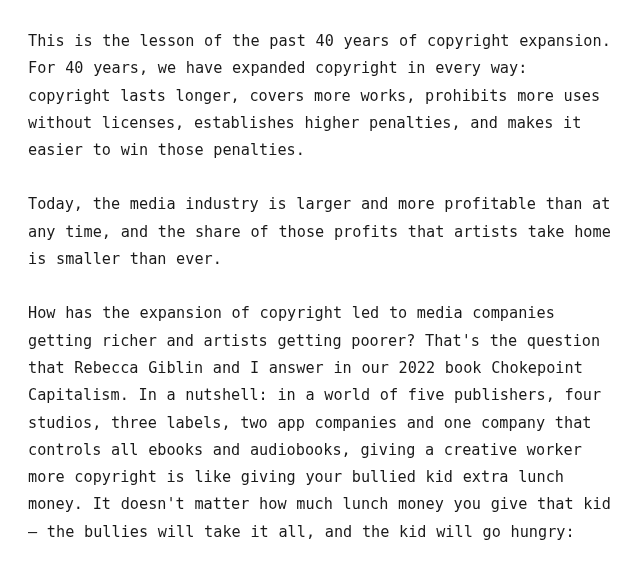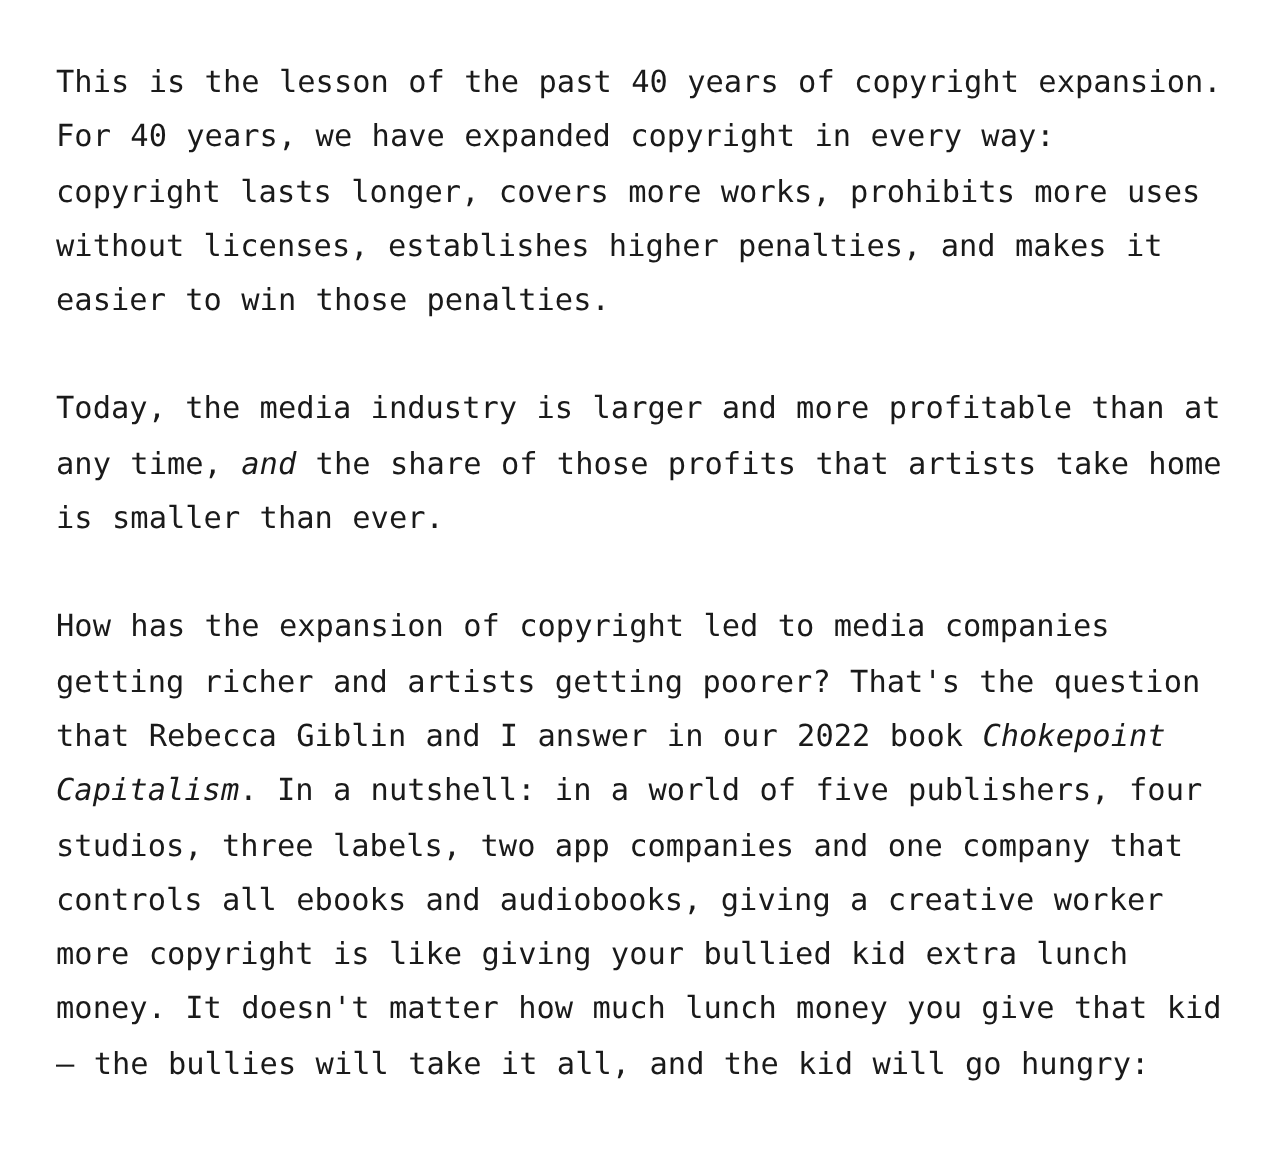--- a/index.html
+++ b/index.html
@@ -26,21 +26,20 @@
     letter-spacing: 0.02px;
     margin: 0 0 27px 0;
     text-align: left;
     white-space: pre-wrap;
     word-spacing: 0.5px;
   }
   .para:last-child {
     margin-bottom: 0;
   }
   .ital {
-    font-style: italic;
   }
 </style>
 </head>
 <body>
 
 <div class="page">
   <div id="body-text">
       <p class="para"><span>This is the lesson of the past 40 years of copyright expansion. For 40 years, we have expanded copyright in every way: copyright lasts longer, covers more works, prohibits more uses without licenses, establishes higher penalties, and makes it easier to win those penalties.</span></p>
       <p class="para"><span>Today, the media industry is larger and more profitable than at any time, </span><span class="ital">and</span><span> the share of those profits that artists take home is smaller than ever.</span></p>
       <p class="para"><span>How has the expansion of copyright led to media companies getting richer and artists getting poorer? That's the question that Rebecca Giblin and I answer in our 2022 book </span><span class="ital">Chokepoint Capitalism</span><span>. In a nutshell: in a world of five publishers, four studios, three labels, two app companies and one company that controls all ebooks and audiobooks, giving a creative worker more copyright is like giving your bullied kid extra lunch money. It doesn't matter how much lunch money you give that kid — the bullies will take it all, and the kid will go hungry:</span></p>

